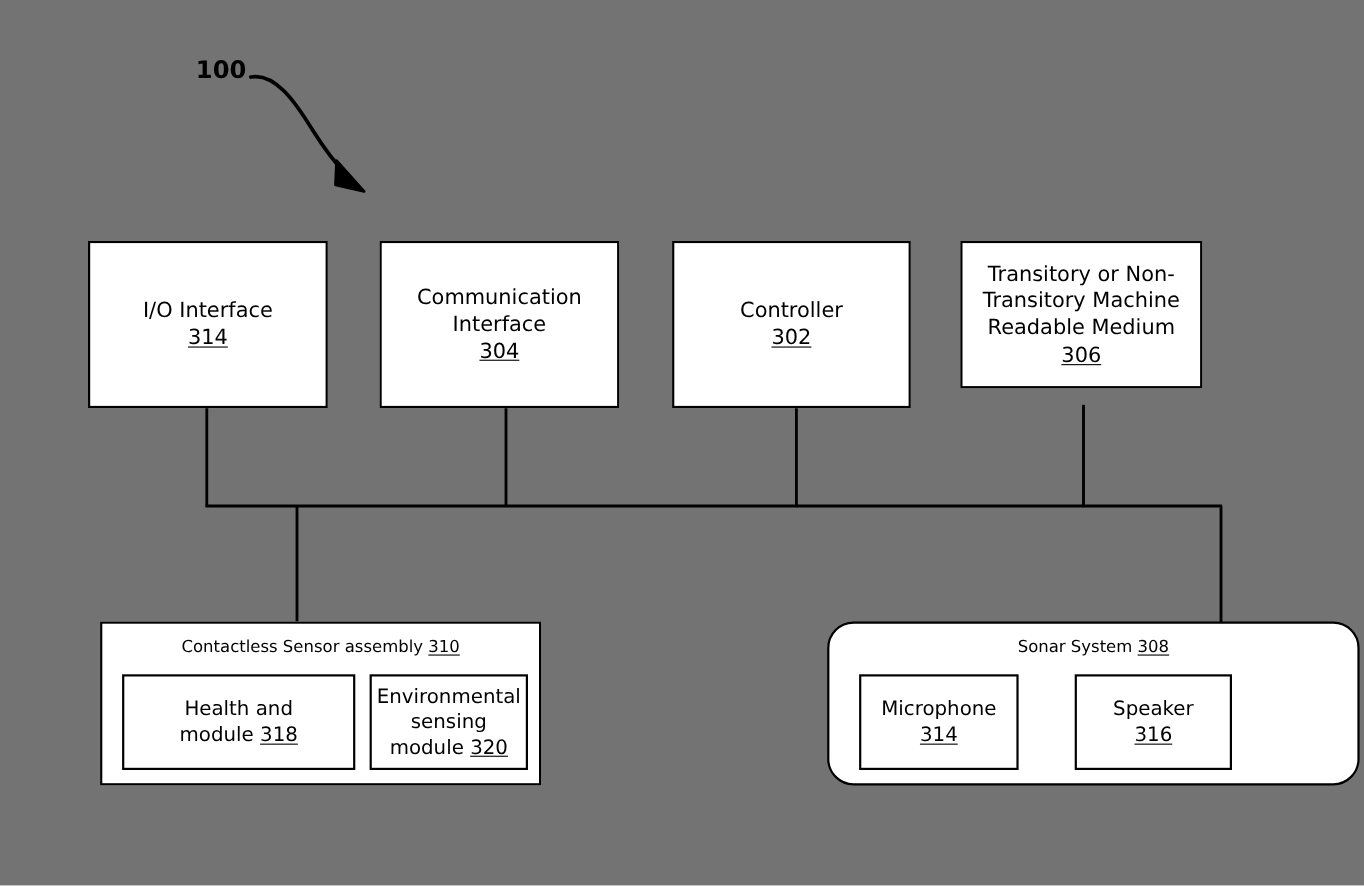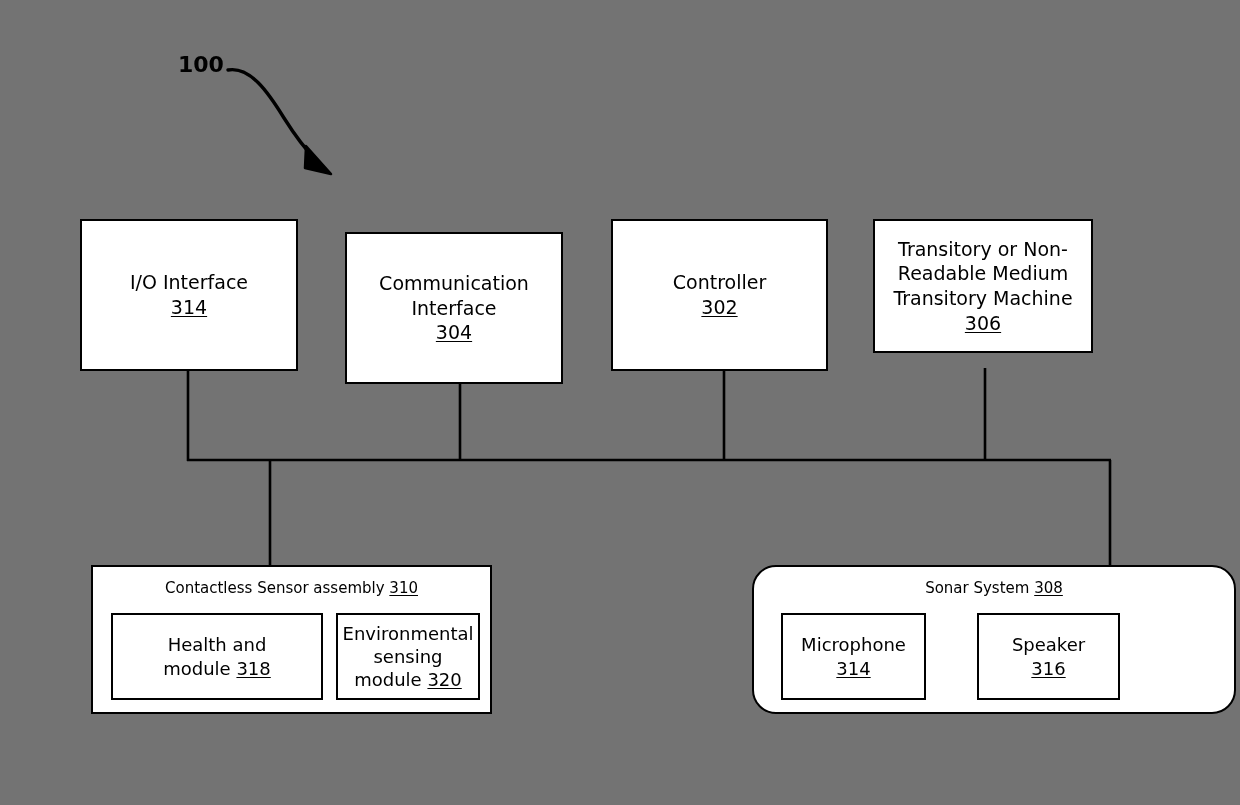--- a/index.html
+++ b/index.html
@@ -113,35 +113,35 @@
     </g>
   </svg>
 
   <div class="fig-label" style="left:178px; top:52px;">100</div>
 
   <div class="box top-box" style="left:80px; top:219px; width:218px; height:152px;">
     <span class="box-line">I/O Interface</span>
     <span class="box-line ref">314</span>
   </div>
 
-  <div class="box top-box" style="left:345px; top:219px; width:218px; height:152px;margin-top:13px;">
+  <div class="box top-box" style="left:345px; top:219px; width:218px; height:152px;">
     <span class="box-line">Communication</span>
     <span class="box-line">Interface</span>
     <span class="box-line ref">304</span>
   </div>
 
   <div class="box top-box" style="left:611px; top:219px; width:217px; height:152px;">
     <span class="box-line">Controller</span>
     <span class="box-line ref">302</span>
   </div>
 
   <div class="box top-box" style="left:873px; top:219px; width:220px; height:134px;">
     <span class="box-line">Transitory or Non-</span>
+    <span class="box-line">Transitory Machine</span>
     <span class="box-line">Readable Medium</span>
-    <span class="box-line">Transitory Machine</span>
     <span class="box-line ref">306</span>
   </div>
 
   <div class="group-box" style="left:91px; top:565px; width:401px; height:149px;">
     <div class="group-title">
       <span>Contactless Sensor assembly</span>
       <span class="ref">310</span>
     </div>
 
     <div class="inner-box" style="left:18px; top:46px; width:212px; height:87px;">

